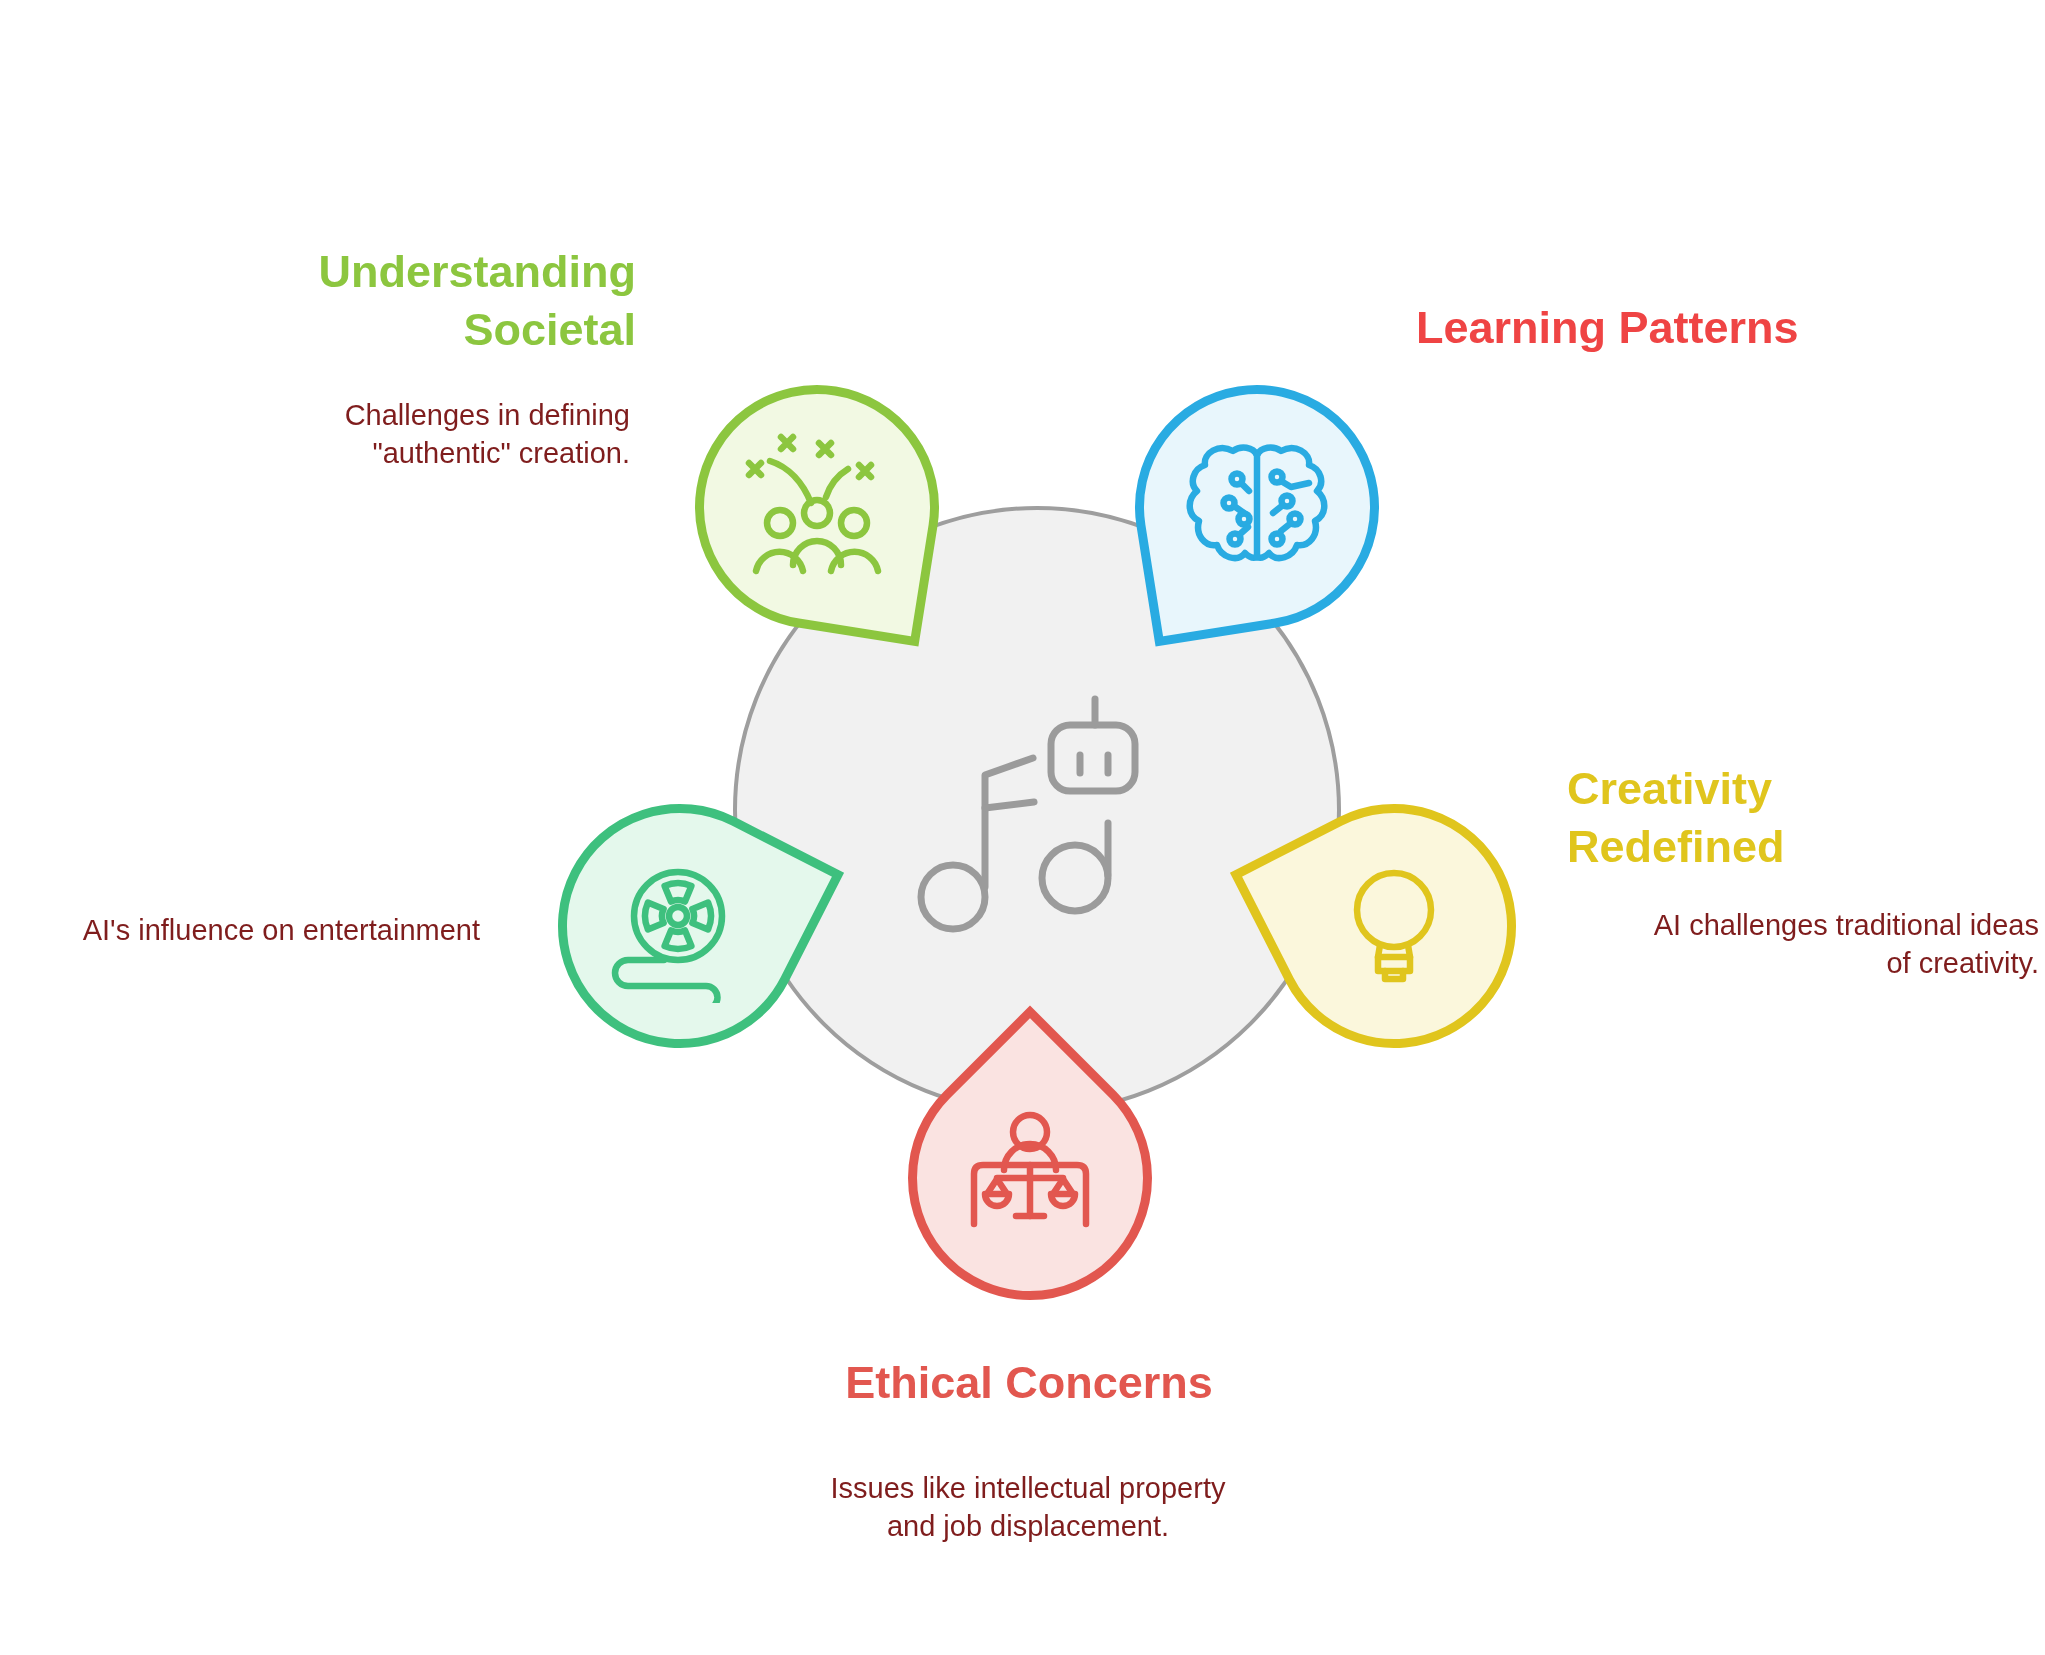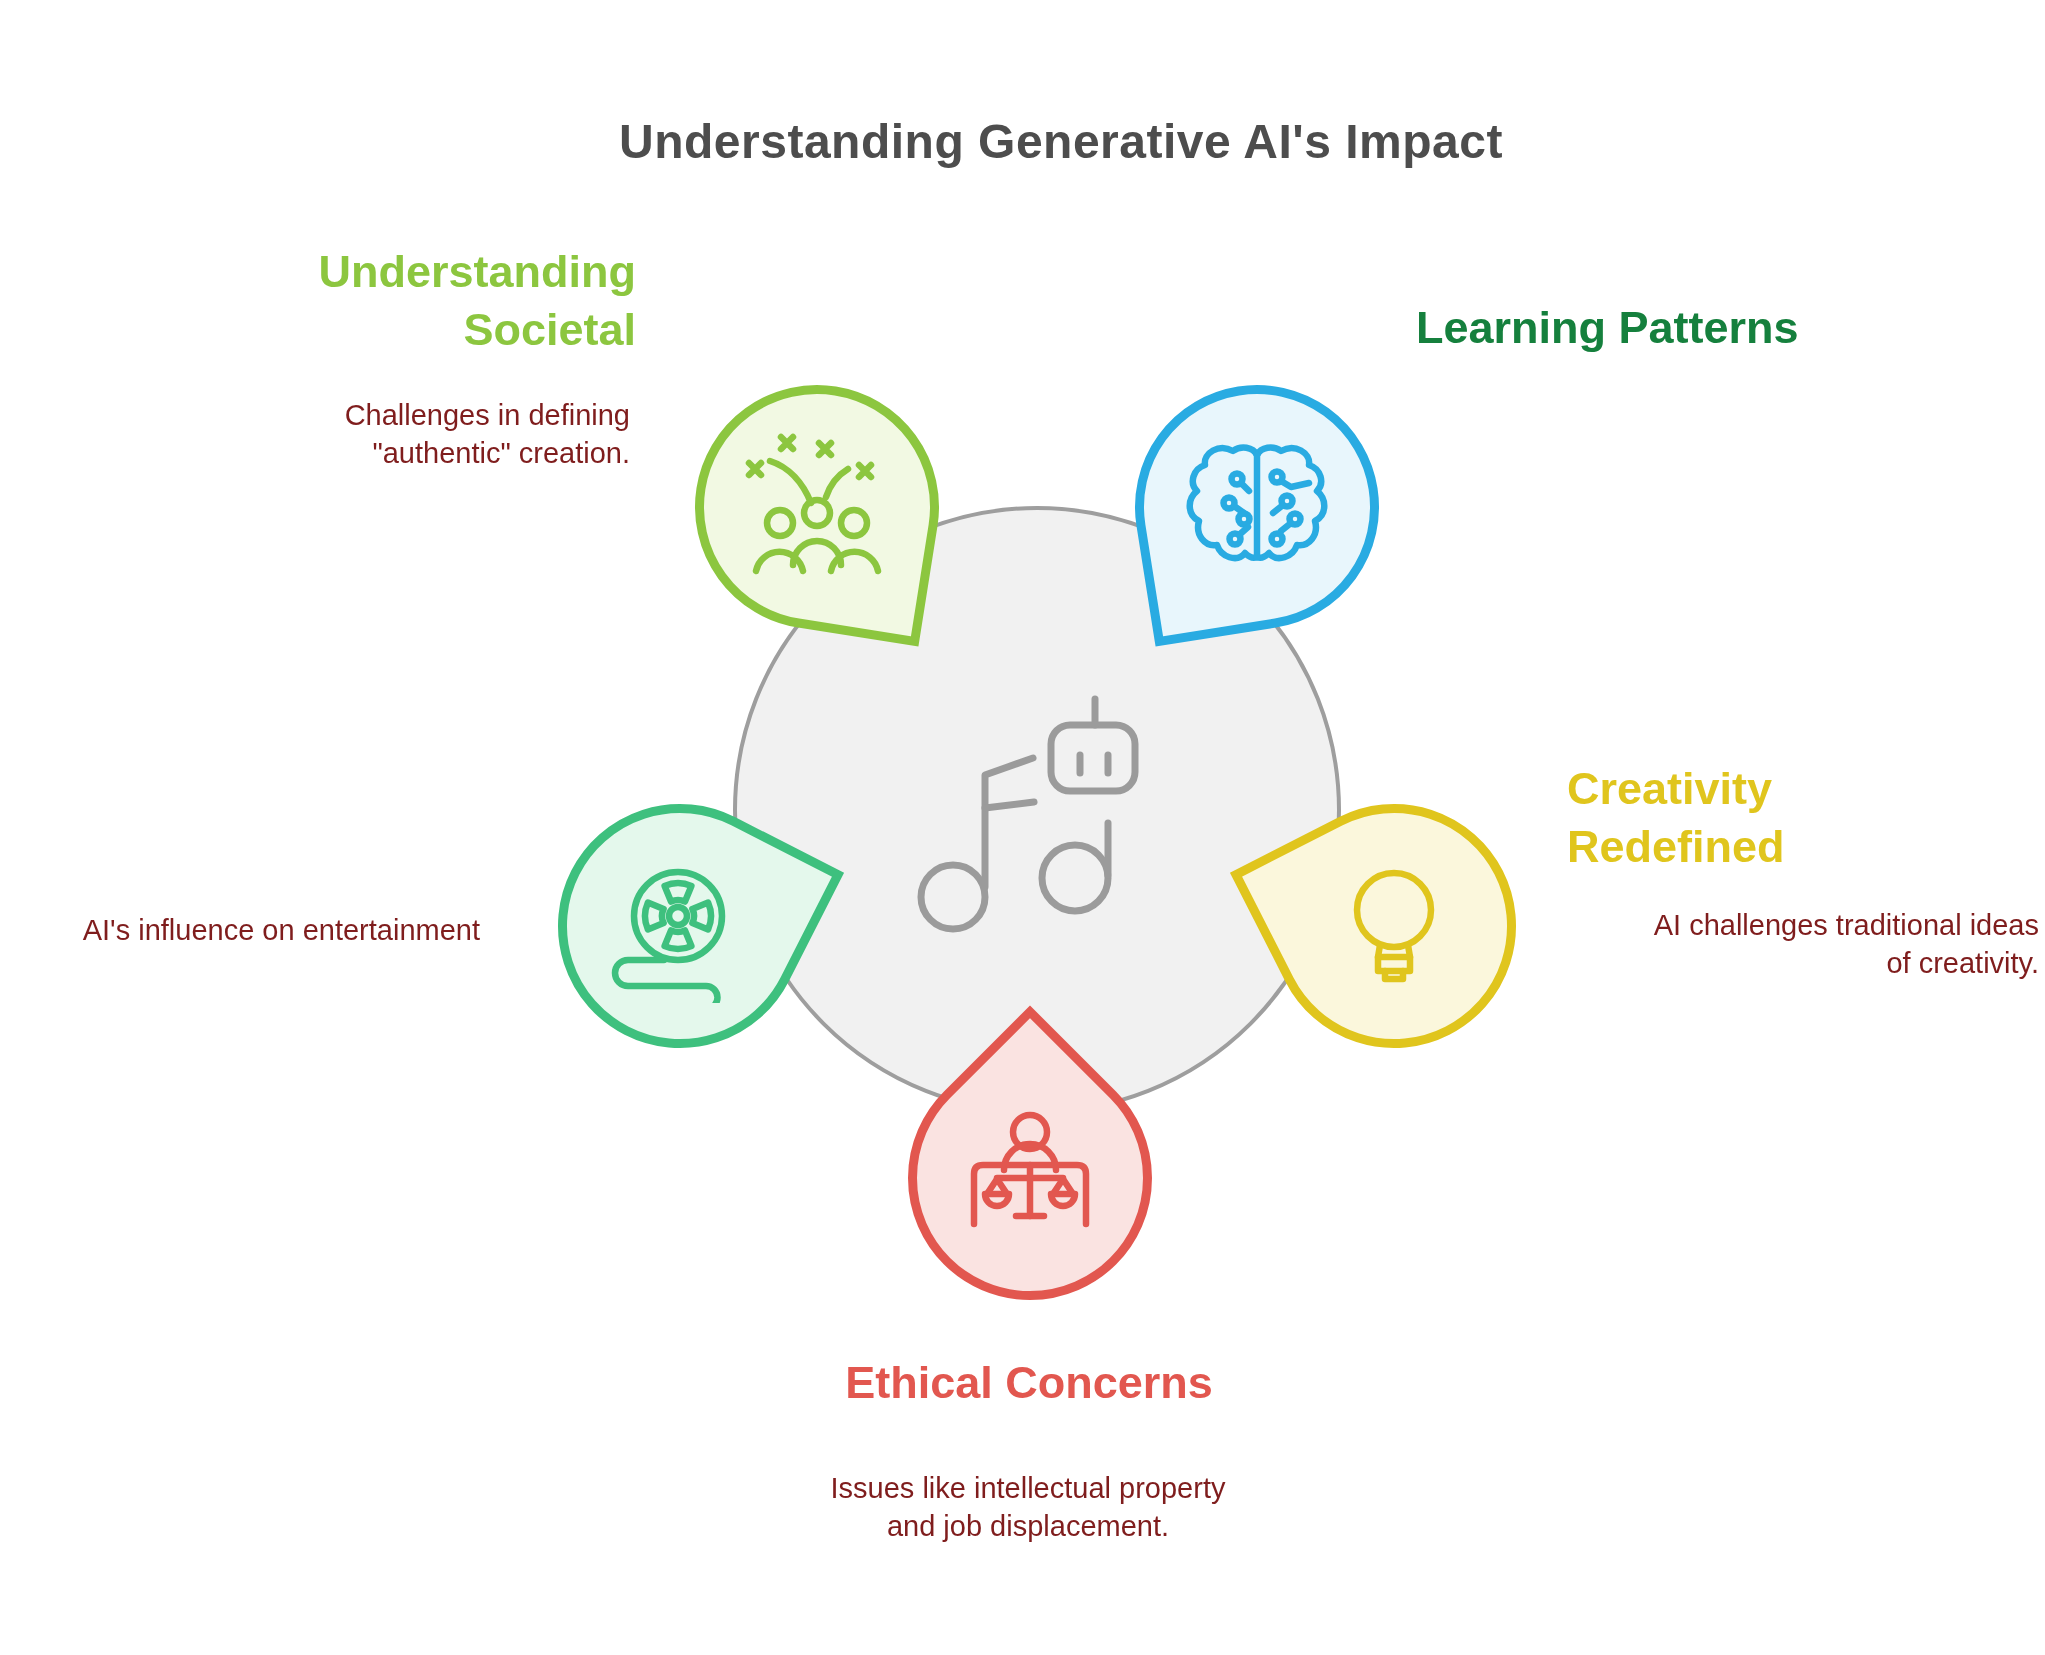--- a/index.html
+++ b/index.html
@@ -48,21 +48,20 @@
   .s-ethical    { left:778px;  top:1469px; width:500px; text-align:center; }
 
   svg .st { fill:none; stroke:currentColor; stroke-width:6.5; stroke-linecap:round; stroke-linejoin:round; }
   svg .st7 { fill:none; stroke:currentColor; stroke-width:7; stroke-linecap:round; stroke-linejoin:round; }
 </style>
 </head>
 <body>
 
 <div class="canvas">
 
-  <div class="title">Understanding Generative AI's Impact</div>
 
   <div class="center-circle"></div>
 
   <svg class="center-icon" viewBox="0 0 300 300">
     <rect class="st7" x="161" y="70" width="84" height="66" rx="19"></rect>
     <path class="st7" d="M 205,70 V 44"></path>
     <path class="st7" d="M 190,100 V 118"></path>
     <path class="st7" d="M 218,100 V 118"></path>
     <circle class="st7" cx="63" cy="242" r="32"></circle>
     <path class="st7" d="M 95,232 V 120 L 143,103"></path>
@@ -154,21 +153,21 @@
 
   <div class="heading h-societal" style="color: rgb(140, 198, 63);">
     <span class="line">Understanding</span>
     <span class="line">Societal</span>
   </div>
   <div class="sub s-societal">
     <span class="line">Challenges in defining</span>
     <span class="line">"authentic" creation.</span>
   </div>
 
-  <div class="heading h-learning" style="color: #15803d;">
+  <div class="heading h-learning" style="color: #ef4444;">
     <span class="line">Learning Patterns</span>
   </div>
 
   <div class="sub s-industry">
     <span class="line">AI's influence on entertainment</span>
   </div>
 
   <div class="heading h-creativity" style="color: rgb(224, 197, 29);">
     <span class="line">Creativity</span>
     <span class="line">Redefined</span>

